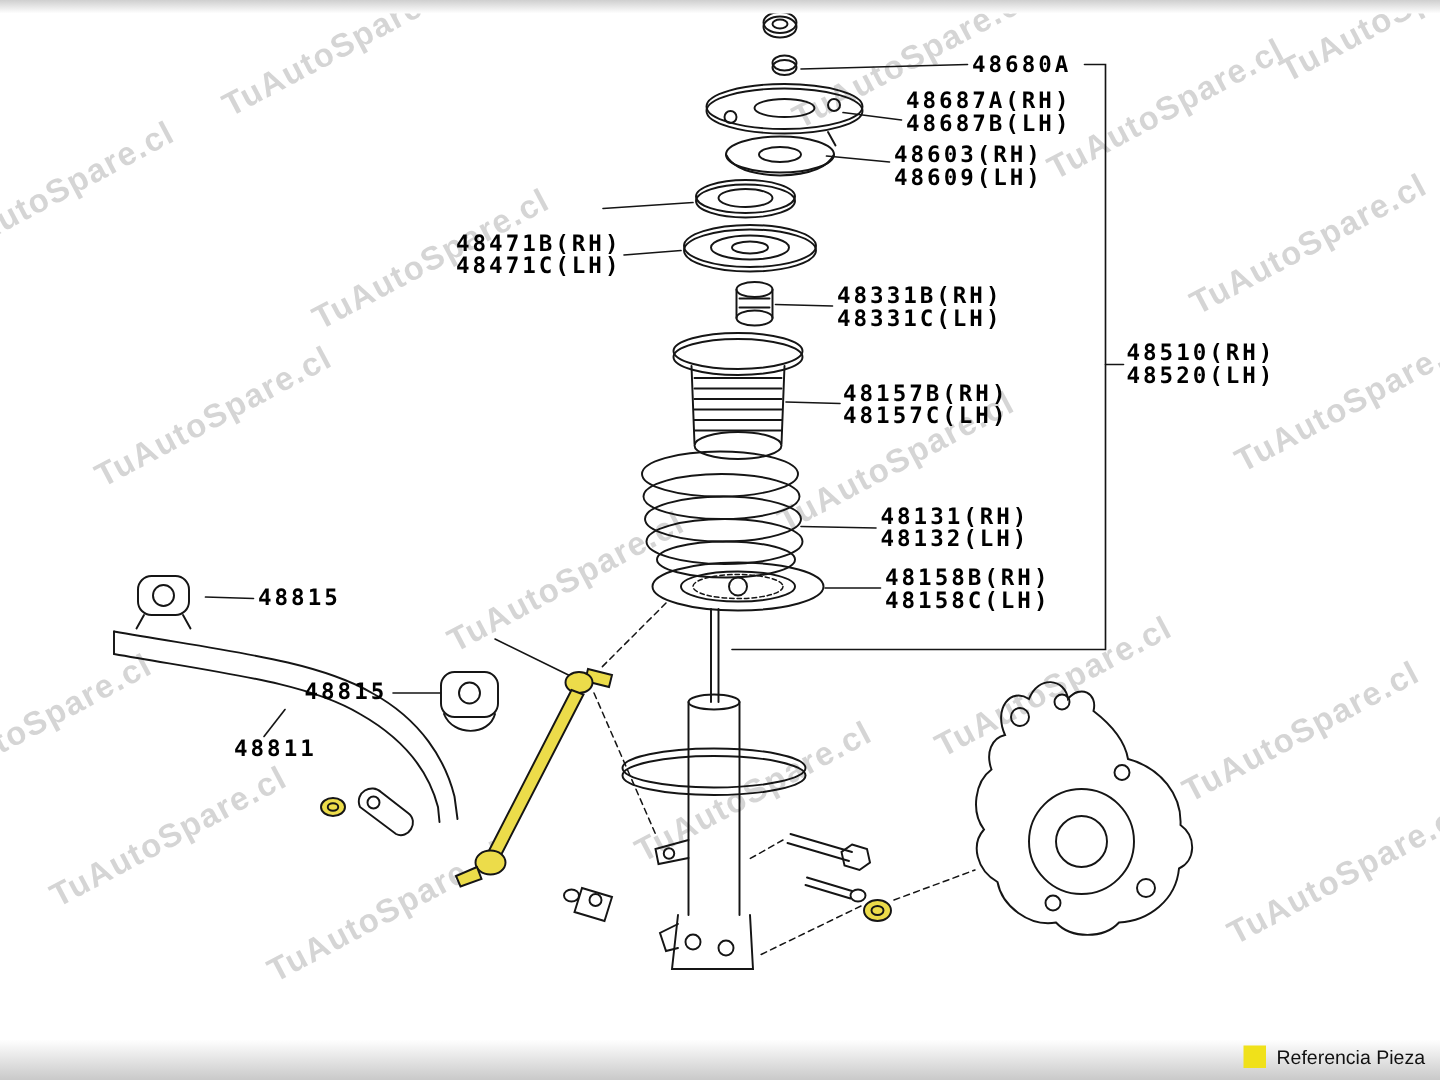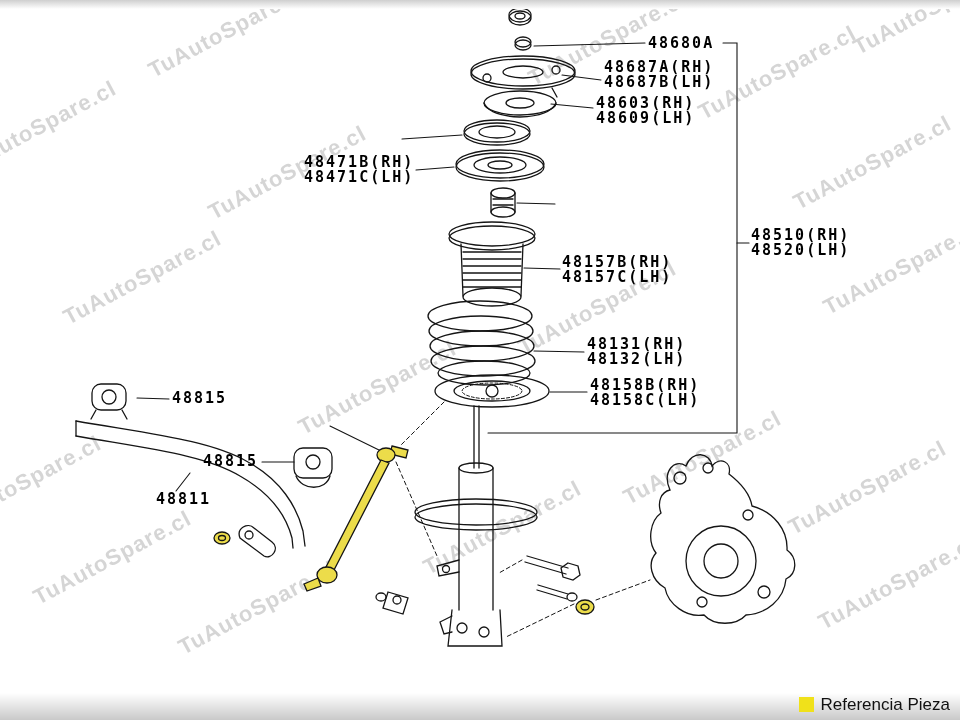--- a/index.html
+++ b/index.html
@@ -25,21 +25,21 @@
     font-weight:700; font-size:15px; line-height:14.5px;
     letter-spacing:2px; color:#000;
   }
 
   .top-fade { position:absolute; top:0; left:0; right:0; height:9px; z-index:4;
     background:linear-gradient(#cicfcf, #ffffff); background:linear-gradient(#cfcfcf, #ffffff); }
   .bottom-bar { position:absolute; bottom:0; left:0; right:0; height:27px; z-index:5;
     background:linear-gradient(rgba(255,255,255,0), #c9c9c9);
     display:flex; align-items:center; justify-content:flex-end; gap:8px; padding:0 10px 4px 0; }
   .legend { display:flex; align-items:center; gap:7px;
-    font-family:"Liberation Sans", sans-serif; font-size:17px; color:#111;justify-content:center; }
+    font-family:"Liberation Sans", sans-serif; font-size:13px; color:#111;justify-content:center; }
   .legend-swatch { width:15px; height:15px; display:inline-block; background:#f0e11a; }
 </style>
 </head>
 <body>
 
 <div class="canvas">
 
   <div class="watermark-layer">
     <div class="watermark" style="left:140px; top:18px">TuAutoSpare.cl</div>
     <div class="watermark" style="left:520px; top:26px">TuAutoSpare.cl</div>
@@ -254,20 +254,24 @@
       <div>48603(RH)</div>
       <div>48609(LH)</div>
     </div>
 
 
     <div class="part-label" style="left:304px; top:155px">
       <div>48471B(RH)</div>
       <div>48471C(LH)</div>
     </div>
 
+    <div class="part-label" style="left:558px; top:190px">
+      <div>48331B(RH)</div>
+      <div>48331C(LH)</div>
+    </div>
 
     <div class="part-label" style="left:751px; top:228px">
       <div>48510(RH)</div>
       <div>48520(LH)</div>
     </div>
 
     <div class="part-label" style="left:562px; top:255px">
       <div>48157B(RH)</div>
       <div>48157C(LH)</div>
     </div>

